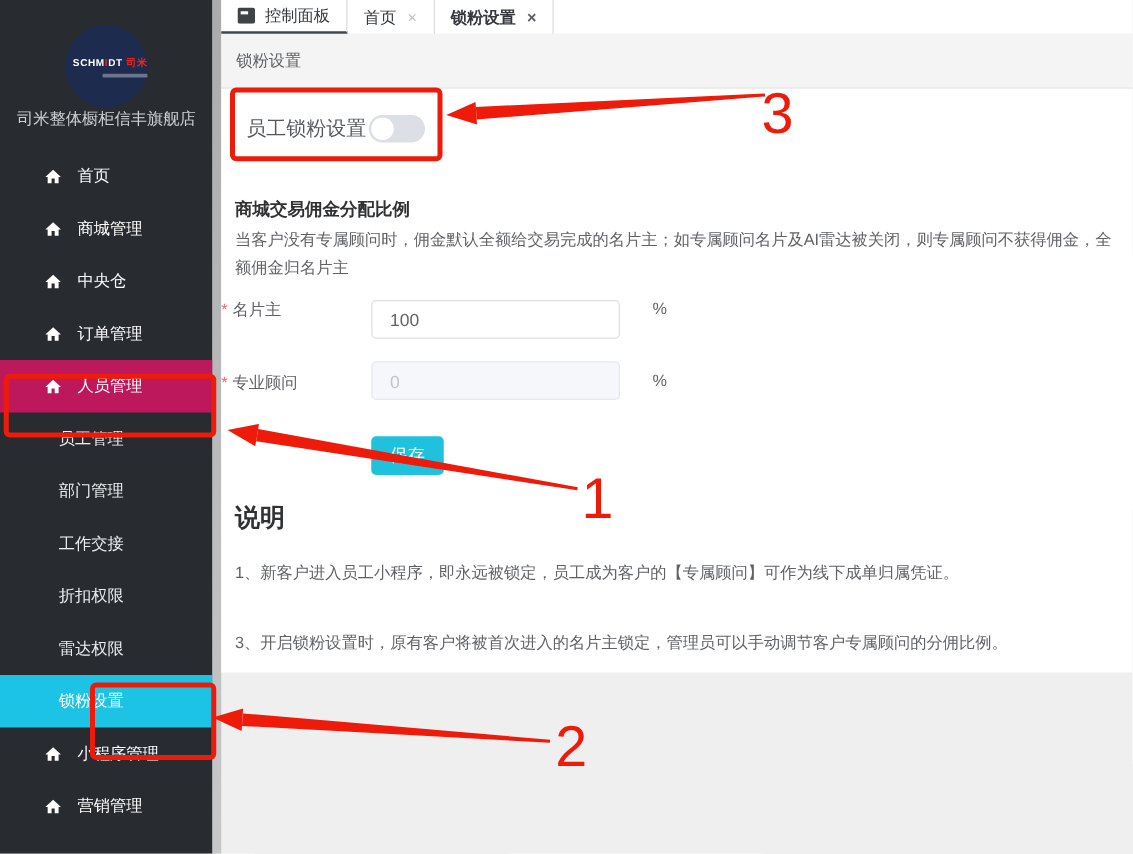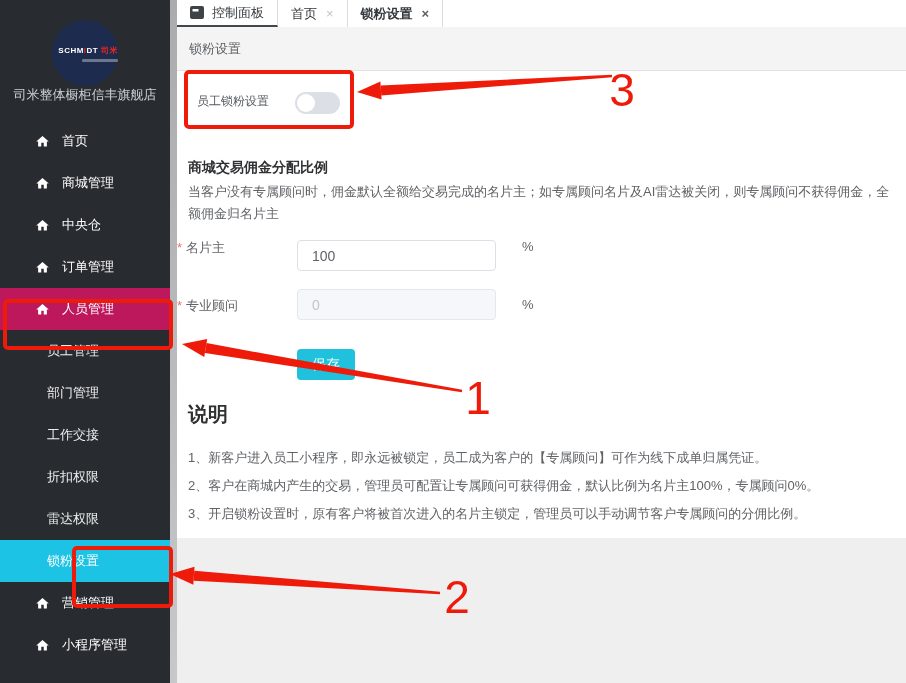--- a/index.html
+++ b/index.html
@@ -40,21 +40,21 @@
   .tab { display:flex; align-items:center; padding:0 13px; font-size:13px; color:#34383c;
          border-right:1px solid #dcdcdc; cursor:pointer; white-space:nowrap; }
   .tab.first { border-bottom:2px solid #42474c; }
   .tab.active { font-weight:bold; }
   .tab .tab-icon { margin-right:8px; display:flex; }
   .tab .close { color:#c0c4cc; font-size:13px; margin-left:9px; }
   .tab.active .close { color:#5c6064; }
   .titlebar { height:44px; background:#f4f4f5; border-bottom:1px solid #e3e3e4;
     display:flex; align-items:center; padding-left:12px; font-size:13px; color:#5d6063; }
   .card { position:relative; background:#fff; height:467px; }
-  .toggle-label { position:absolute; left:20px; top:22px; font-size:12px; color:#54585c; }
+  .toggle-label { position:absolute; left:20px; top:22px; font-size:16px; color:#54585c; }
   .toggle { position:absolute; left:118px; top:21px; width:45px; height:22px;
     border-radius:11px; background:#dcdfe6; cursor:pointer; }
   .toggle::after { content:""; position:absolute; left:2px; top:2px; width:18px; height:18px;
     border-radius:50%; background:#fff; }
   .section-title { position:absolute; left:11px; top:88px; font-size:14px; font-weight:bold; color:#303133; }
   .section-desc { position:absolute; left:11px; top:110px; width:706px;
     font-size:13px; line-height:22px; color:#606266; }
   .field-label { position:absolute; font-size:13px; color:#606266; }
   .field-label .req { color:#f56c6c; margin-right:4px; }
   .field-input { position:absolute; left:120px; width:199px; height:31px;
@@ -142,29 +142,29 @@
     </div>
     <div class="nav-item sub active-cyan">
       <span>锁粉设置</span>
     </div>
     <div class="nav-item">
       <span class="nav-icon">
           <svg viewBox="0 0 24 24" width="15" height="15" fill="#fff">
             <path d="M12 3 2 12h3v8h5v-6h4v6h5v-8h3z"></path>
           </svg>
         </span>
+      <span>小程序管理</span>
+    </div>
+    <div class="nav-item">
+      <span class="nav-icon">
+          <svg viewBox="0 0 24 24" width="15" height="15" fill="#fff">
+            <path d="M12 3 2 12h3v8h5v-6h4v6h5v-8h3z"></path>
+          </svg>
+        </span>
       <span>营销管理</span>
-    </div>
-    <div class="nav-item">
-      <span class="nav-icon">
-          <svg viewBox="0 0 24 24" width="15" height="15" fill="#fff">
-            <path d="M12 3 2 12h3v8h5v-6h4v6h5v-8h3z"></path>
-          </svg>
-        </span>
-      <span>小程序管理</span>
     </div>
   </div>
 </div>
 <div class="scroll-strip"></div>
 
 <div class="content">
   <div class="tabbar">
     <div class="tab first">
       <span class="tab-icon">
           <svg width="14" height="13">
@@ -198,21 +198,20 @@
     <div class="field-unit" style="top:168px;">%</div>
 
     <div class="field-label" style="top:226px;"><span class="req">*</span><span>专业顾问</span></div>
     <input class="field-input" style="top: 218px;" disabled="" value="0">
     <div class="field-unit" style="top:226px;">%</div>
 
     <button class="save-btn">保存</button>
 
     <div class="notes-title">说明</div>
     <div class="note-line note-1">1、新客户进入员工小程序，即永远被锁定，员工成为客户的【专属顾问】可作为线下成单归属凭证。</div>
-    <div class="note-line note-2">2、客户在商城内产生的交易，管理员可配置让专属顾问可获得佣金，默认比例为名片主100%，专属顾问0%。</div>
     <div class="note-line note-3">3、开启锁粉设置时，原有客户将被首次进入的名片主锁定，管理员可以手动调节客户专属顾问的分佣比例。</div>
   </div>
 </div>
 
 <svg class="anno-overlay" viewBox="0 0 906 683">
 
   <rect x="5" y="301" width="166" height="47" rx="3" fill="none" stroke-width="4" stroke="#ee1b0b"></rect>
 
   <rect x="74" y="548" width="97" height="58" rx="3" fill="none" stroke-width="4" stroke="#ee1b0b"></rect>
 

